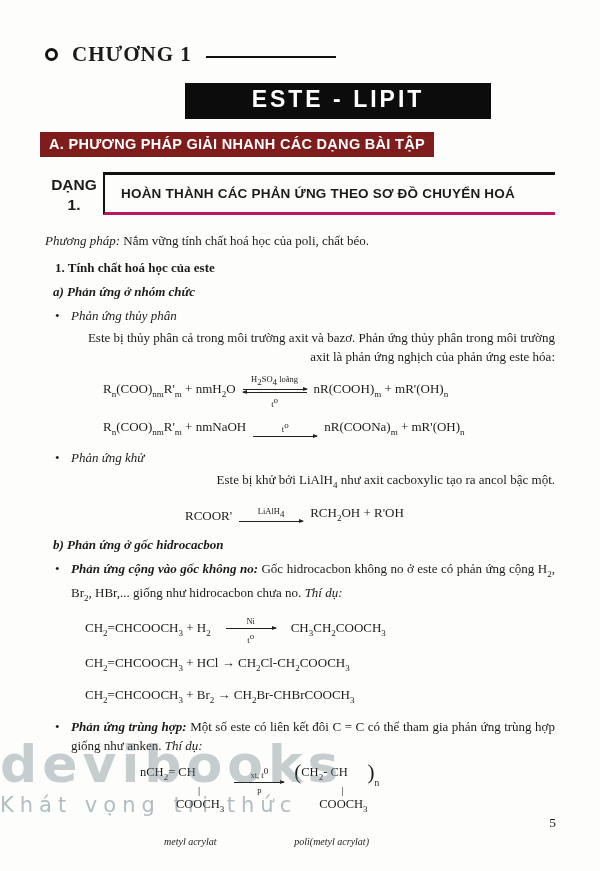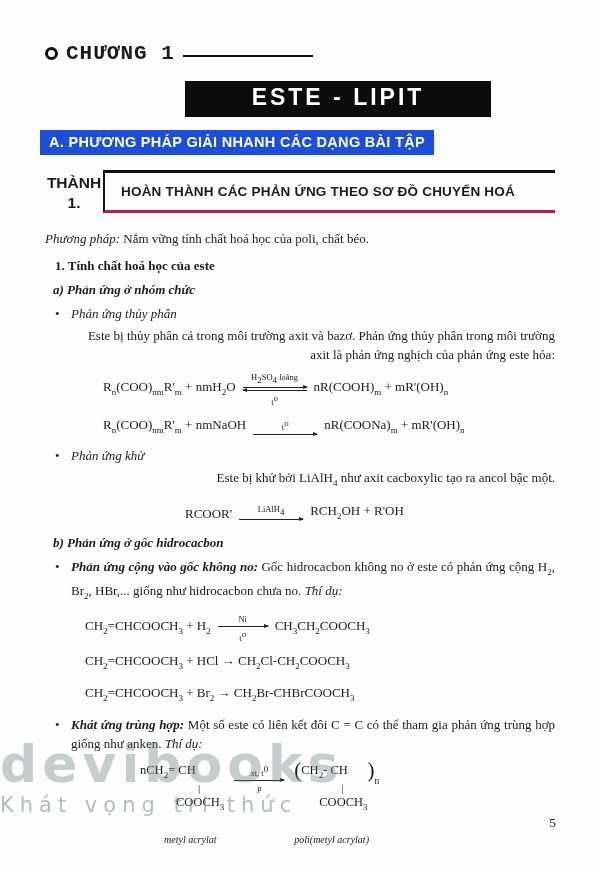--- a/index.html
+++ b/index.html
@@ -5,33 +5,33 @@
   * { margin:0; padding:0; box-sizing:border-box; }
   html,body { background:#d8d8d8; }
   .page {
     width:600px; height:871px; margin:0 auto; position:relative;
     background:#fdfdfb; color:#1b1b1b; overflow:hidden;
     font-family:"Liberation Serif","DejaVu Serif",serif;
   }
   .inner { padding:42px 45px 0 45px; }
 
   
-  .chapter-row { display:flex; align-items:center; gap:8px;
-    font-family:Liberation Mono, monospace; }
+  .chapter-row { display:flex; align-items:center; gap:14px;
+    font-family:Liberation Serif, serif; }
   .chapter-circle { width:13px; height:13px; border:3px solid #111; border-radius:50%; flex:0 0 auto; }
   .chapter-title { font-size:21px; font-weight:bold; letter-spacing:1px; white-space:nowrap; }
   .chapter-rule { height:2px; background:#111; width:130px; margin-top:5px; }
 
   
   .title-box { margin:16px 0 0 140px; width:306px; background:#0c0c0c; color:#fff;
     text-align:center; font-family:"Liberation Sans","DejaVu Sans",sans-serif;
     font-weight:bold; font-size:23px; letter-spacing:3px; padding:3px 0 6px; }
 
   
-  .section-bar { margin:13px 0 0 -5px; display:inline-block; background:#1d4ed8; color:#fff;
+  .section-bar { margin:13px 0 0 -5px; display:inline-block; background:#7f1d1d; color:#fff;
     font-family:"Liberation Sans","DejaVu Sans",sans-serif; font-weight:bold;
     font-size:14.5px; letter-spacing:.3px; padding:4px 9px 5px; }
 
   
   .dang-row { display:flex; margin-top:15px; }
   .dang-left { width:58px; flex:0 0 auto; text-align:center;
     font-family:"Liberation Sans","DejaVu Sans",sans-serif; font-weight:bold;
     font-size:15.5px; line-height:1.3; padding-top:3px; }
   .dang-title { flex:1; border-top:3px solid #111; border-bottom:3px solid #be185d; border-left:2px solid #111;
     font-family:"Liberation Sans","DejaVu Sans",sans-serif; font-weight:bold;
@@ -50,21 +50,21 @@
   .para-indent { padding-left:34px; margin-top:3px;text-align:right; }
 
   sub { font-size:9px; }
   sup { font-size:9px; }
 
   
   .eq { display:flex; align-items:center; margin-top:8px; font-size:13px; white-space:nowrap; }
   .eq .eq-part { white-space:nowrap; }
   .ml60 { margin-left:58px; }
   .ml140 { margin-left:140px; }
-  .ml40 { margin-left:40px; }
+  .ml40 { margin-left:40px;gap:8px; }
   .rxn-arrow { display:inline-flex; flex-direction:column; align-items:center;
     margin:0 7px; min-width:64px; }
   .rxn-arrow.narrow { min-width:50px; }
   .arrow-above, .arrow-below { font-size:8.5px; line-height:10px; white-space:nowrap; padding:0 2px; }
   .arrow-lines { align-self:stretch; }
   .arr { display:block; position:relative; height:1px; background:#222; margin:2px 0; }
   .arr-r::after { content:''; position:absolute; right:-1px; top:-2px; width:0; height:0;
     border-top:2.5px solid transparent; border-bottom:2.5px solid transparent; border-left:5px solid #222; }
   .arr-l::before { content:''; position:absolute; left:-1px; top:-2px; width:0; height:0;
     border-top:2.5px solid transparent; border-bottom:2.5px solid transparent; border-right:5px solid #222; }
@@ -106,21 +106,21 @@
     </div>
 
     <div class="title-box">ESTE - LIPIT</div>
 
     <div>
       <div class="section-bar">A. PHƯƠNG PHÁP GIẢI NHANH CÁC DẠNG BÀI TẬP</div>
     </div>
 
     <div class="dang-row">
       <div class="dang-left">
-        <div>THÀNH</div>
+        <div>DẠNG</div>
         <div>1.</div>
       </div>
       <div class="dang-title">HOÀN THÀNH CÁC PHẢN ỨNG THEO SƠ ĐỒ CHUYỂN HOÁ</div>
     </div>
 
     <div class="body">
 
       <p><span class="it">Phương pháp:</span><span> Nắm vững tính chất hoá học của poli, chất béo.</span></p>
 
       <p class="h-bold">1. Tính chất hoá học của este</p>
@@ -187,21 +187,21 @@
       </div>
 
       <div class="eq ml40">
         <span class="eq-part">CH<sub>2</sub>=CHCOOCH<sub>3</sub>  +  HCl  →  CH<sub>2</sub>Cl-CH<sub>2</sub>COOCH<sub>3</sub></span>
       </div>
 
       <div class="eq ml40">
         <span class="eq-part">CH<sub>2</sub>=CHCOOCH<sub>3</sub>  +  Br<sub>2</sub> →  CH<sub>2</sub>Br-CHBrCOOCH<sub>3</sub></span>
       </div>
 
-      <p class="bullet-para j" style="margin-top:7px;"><span class="dot">•</span><span class="bt-bi">Khát ứng trùng hợp:</span><span> Một số este có liên kết đôi C = C có thể tham gia phản ứng trùng hợp giống như anken. </span><span class="it">Thí dụ:</span></p>
+      <p class="bullet-para j" style="margin-top:7px;"><span class="dot">•</span><span class="bt-bi">Phản ứng trùng hợp:</span><span> Một số este có liên kết đôi C = C có thể tham gia phản ứng trùng hợp giống như anken. </span><span class="it">Thí dụ:</span></p>
 
       <div class="poly">
         <div class="mono">
           <div class="struct">
             <div class="s-top">nCH<sub>2</sub>= CH</div>
             <div class="s-bond">|</div>
             <div class="s-bottom">COOCH<sub>3</sub></div>
           </div>
           <div class="s-label">metyl acrylat</div>
         </div>

